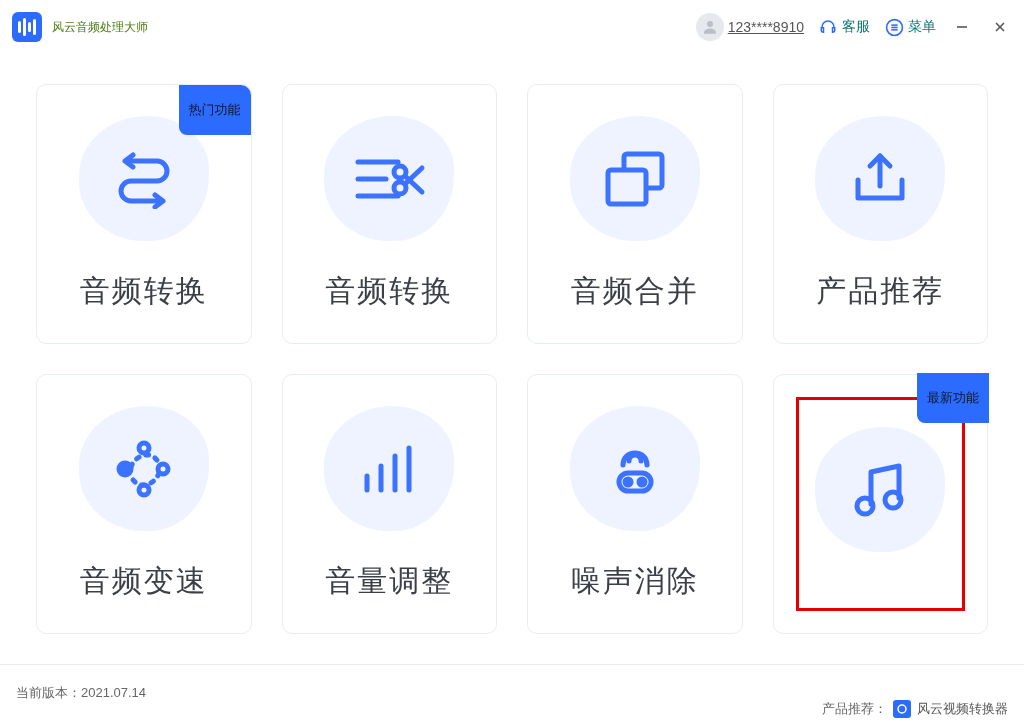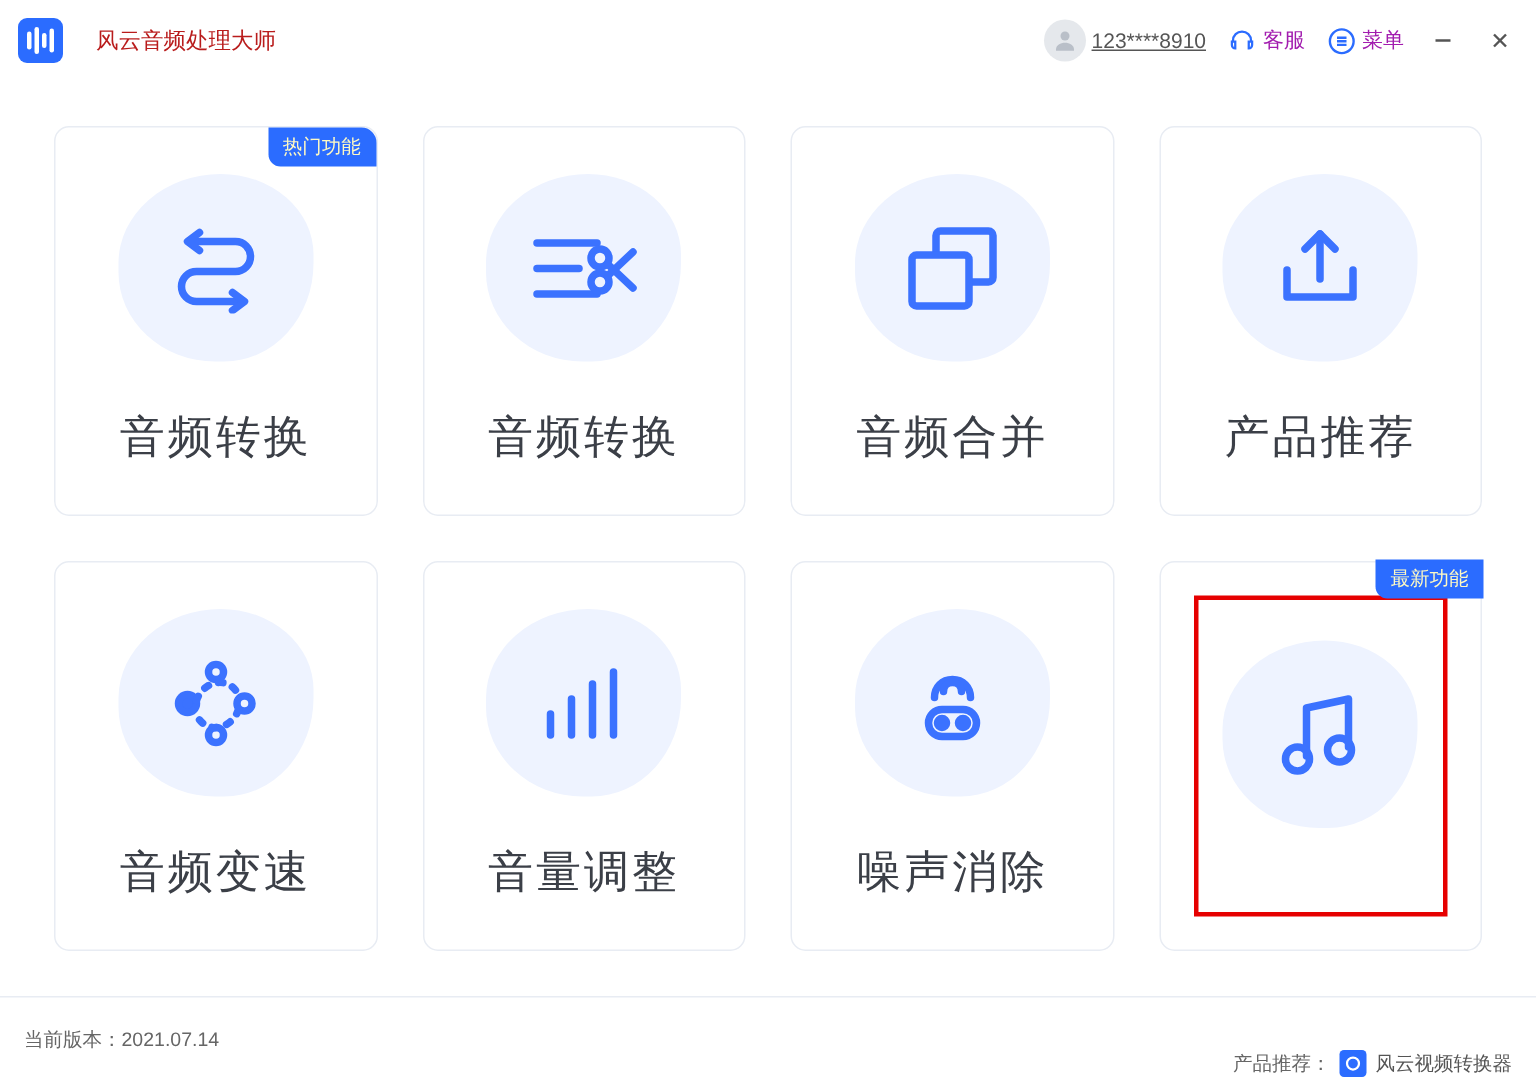--- a/index.html
+++ b/index.html
@@ -3,34 +3,34 @@
 <meta charset="utf-8">
 <style>
 * { margin: 0; padding: 0; box-sizing: border-box; }
 body { font-family: "Microsoft YaHei", "PingFang SC", sans-serif; background: #fff; width: 1024px; height: 720px; overflow: hidden; position: relative; }
 
 
 .titlebar { height: 54px; display: flex; align-items: center; padding: 0 12px; }
 .app-logo { width: 30px; height: 30px; background: #2b6cff; border-radius: 6px; display: flex; align-items: center; justify-content: center; gap: 2px; }
 .app-logo span { display: inline-block; width: 3px; background: #fff; border-radius: 2px; }
 .app-logo span:nth-child(1){height:12px} .app-logo span:nth-child(2){height:18px} .app-logo span:nth-child(3){height:10px} .app-logo span:nth-child(4){height:16px}
-.app-title { margin-left: 22px; font-size: 15px; color: #b91c1c; font-weight: 500; }
+.app-title { margin-left: 10px; font-size: 12px; color: #4d7c0f; font-weight: 500; }
 .titlebar-right { margin-left: auto; display: flex; align-items: center; gap: 14px; }
 .user-zone { display:flex; align-items:center; gap:4px; }
 .user-avatar { width:28px; height:28px; border-radius:50%; background:#e5e8ec; display:flex; align-items:center; justify-content:center; }
 .user-name { color:#555; text-decoration: underline; font-size:14px; cursor:pointer; }
-.tb-item { display:flex; align-items:center; gap:4px; color:#a21caf; font-size:14px; cursor:pointer; }
+.tb-item { display:flex; align-items:center; gap:4px; color:#0f766e; font-size:14px; cursor:pointer; }
 .tb-icon { width:20px; height:20px; display:flex; align-items:center; justify-content:center; }
 .win-btn { width:24px; height:24px; display:flex; align-items:center; justify-content:center; cursor:pointer; color:#555; }
 
 
 .grid { padding: 30px 36px 20px; display:grid; grid-template-columns: repeat(4, 1fr); gap: 30px; }
 .card { position:relative; height: 260px; border:1px solid #e8ecf3; border-radius:10px; background:#fff; display:flex; flex-direction:column; align-items:center; justify-content:center; cursor:pointer; }
 .card.highlight { outline:3px solid #e60000; outline-offset:-26px; }
-.badge { position:absolute; top:0; right:0; background:#2b6cff; color:#fef9c3; font-size:13px; padding:4px 10px; border-radius:0 10px 0 8px; }
+.badge { position:absolute; top:0; right:0; background:#2b6cff; color:#0f172a; font-size:13px; padding:16px 10px; border-radius:0 10px 0 8px; }
 .badge.new { top:-2px; right:-2px; border-radius: 0 0 0 8px; }
 .blob { width:130px; height:125px; background:#eef3ff; border-radius:55% 50% 48% 52% / 50% 45% 55% 50%; display:flex; align-items:center; justify-content:center; margin-bottom:30px; }
 .label { font-size:30px; color:#3b3f47; letter-spacing:2px; }
 
 
 .footer { position:absolute; bottom:0; left:0; right:0; height:56px; border-top:1px solid #e8ecf3; display:flex; align-items:center; padding:0 16px; font-size:13px; color:#666; }
 .footer-right { margin-left:auto; display:flex; align-items:flex-end; gap:6px;margin-top:32px; }
 .rec-logo { width:18px; height:18px; background:#2b6cff; border-radius:3px; display:flex; align-items:center; justify-content:center; }
 </style>
 </head>

